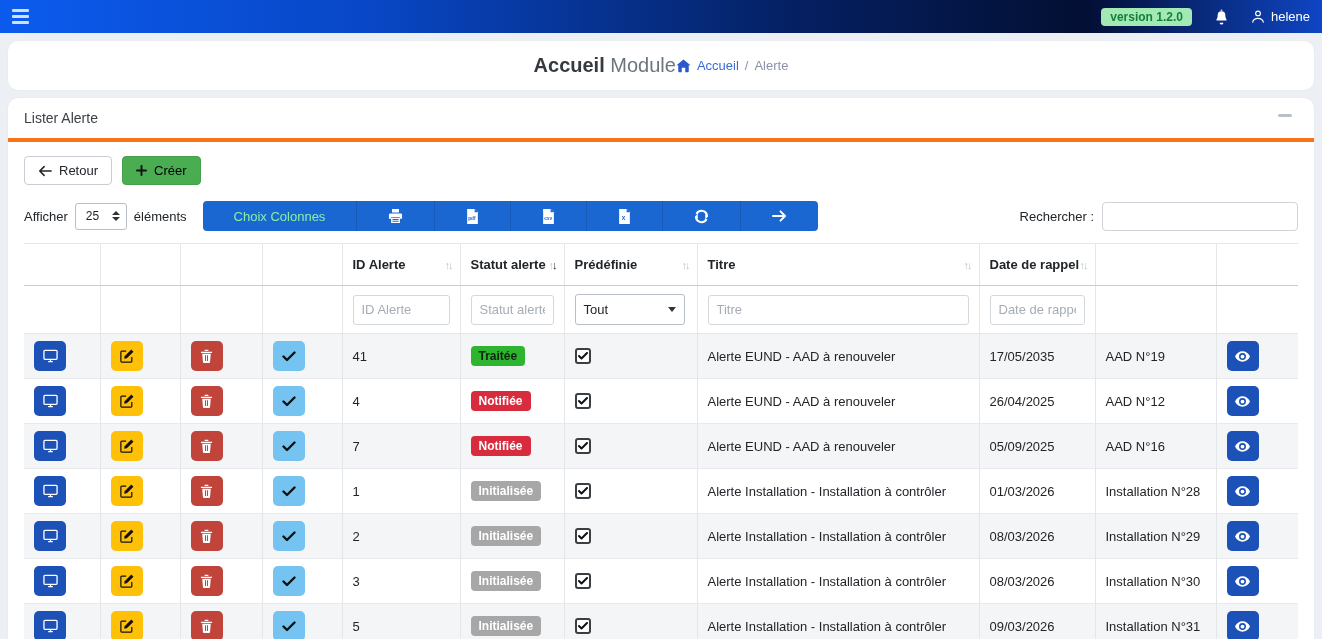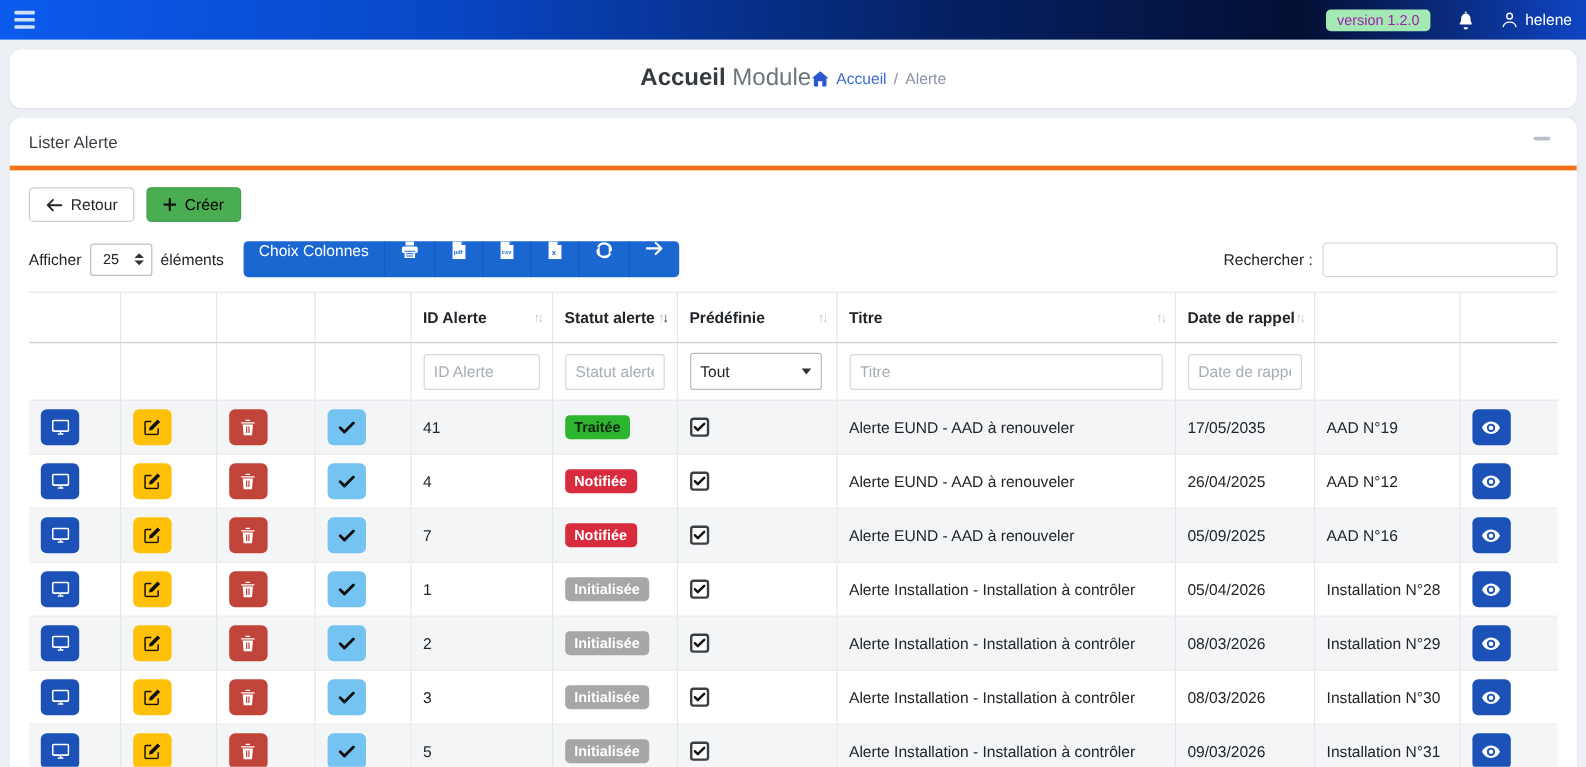--- a/index.html
+++ b/index.html
@@ -6,21 +6,21 @@
   html,body { width:1322px; height:639px; overflow:hidden;
     font-family:"Liberation Sans","DejaVu Sans",sans-serif;
     background:#eceff4; color:#212529; }
 
   
   .navbar { height:33px; display:flex; align-items:center; padding:0 12px;
     background:linear-gradient(90deg,#0c5bee 0%,#0847c6 28%,#052062 60%,#030f33 82%,#0f45c4 100%); }
   .hamburger { width:24px; height:22px; display:flex; flex-direction:column; justify-content:center; gap:3px; cursor:pointer; }
   .hamburger span { display:block; width:17px; height:3px; background:#cfe0ff; border-radius:1px; }
   .nav-right { margin-left:auto; display:flex; align-items:center; gap:22px; }
-  .version-badge { background:#a3e9b4; color:#a21caf; font-size:12px; font-weight:normal;
+  .version-badge { background:#a3e9b4; color:#15803d; font-size:12px; font-weight:bold;
     padding:2px 9px; border-radius:4px; }
   .nav-icon { display:flex; align-items:center; color:#fff; }
   .nav-user { display:flex; align-items:center; gap:6px; color:#fff; font-size:13px; }
 
   
   .card { background:#fff; border-radius:10px; margin:8px; box-shadow:0 0 2px rgba(0,0,0,0.05); }
   .page-header { display:flex; align-items:center; justify-content:center; padding:13px 18px; }
   .page-title { font-size:20px; }
   .page-title b { color:#343a40; }
   .page-title span.sub { color:#6c757d; font-weight:normal; }
@@ -45,21 +45,21 @@
   
   .controls { display:flex; align-items:center; margin-bottom:12px; font-size:13px; color:#212529; }
   .select-box { display:inline-flex; align-items:center; justify-content:space-between;
     border:1px solid #b9bfc6; border-radius:3px; background:#fff; cursor:pointer; }
   .len-select { width:52px; height:27px; padding:0 6px 0 10px; margin:0 7px; font-size:12px; }
   .spinner { display:flex; flex-direction:column; gap:2px; }
   .spinner i { display:block; width:0; height:0; border-left:4px solid transparent; border-right:4px solid transparent; }
   .spinner .up { border-bottom:4px solid #333; }
   .spinner .down { border-top:4px solid #333; }
   .toolbar { display:flex; margin-left:16px; background:#1b67d2; border-radius:4px; height:30px; overflow:hidden; }
-  .tb-btn { display:flex; align-items:flex-start; padding:0 13px; color:#ffffff; font-size:13px;
+  .tb-btn { display:flex; align-items:center; padding:0 31px; color:#86efac; font-size:13px;
     cursor:pointer; border-left:1px solid rgba(0,0,0,0.12); }
   .tb-btn:first-child { border-left:none; }
   .search-wrap { margin-left:auto; display:flex; align-items:center; gap:8px; }
   .search-wrap input { width:196px; height:29px; border:1px solid #ced4da; border-radius:4px;
     padding:0 8px; font-size:13px; outline:none; }
 
   
   table { width:100%; border-collapse:collapse; table-layout:fixed; font-size:13px; }
   th, td { border-left:1px solid #e4e7ea; padding:6px 10px; vertical-align:middle;
     overflow:hidden; white-space:nowrap; text-overflow:ellipsis; }
@@ -414,21 +414,21 @@
                 </svg>
     </button></td>
     <td>1</td>
     <td><span class="badge badge-secondary">Initialisée</span></td>
     <td><span class="cbx">
       <svg width="10" height="8" viewBox="0 0 10 8" fill="none" stroke="#111" stroke-width="2" stroke-linecap="round" stroke-linejoin="round">
                   <path d="M1 4l2.5 2.5L9 1"></path>
                 </svg>
     </span></td>
     <td>Alerte Installation - Installation à contrôler</td>
-    <td>05/04/2026</td>
+    <td>01/03/2026</td>
     <td>Installation N°28</td>
     <td><button class="action-btn ab-blue">
       <svg width="15" height="11" viewBox="0 0 16 11" fill="#fff">
                   <path d="M8 0C4.5 0 1.6 2.1 0 5.5 1.6 8.9 4.5 11 8 11s6.4-2.1 8-5.5C14.4 2.1 11.5 0 8 0zm0 9.2a3.7 3.7 0 1 1 0-7.4 3.7 3.7 0 0 1 0 7.4z"></path>
                   <circle cx="8" cy="5.5" r="2"></circle>
                 </svg>
     </button></td>
   </tr>
           <tr class="striped">
     <td><button class="action-btn ab-blue">

